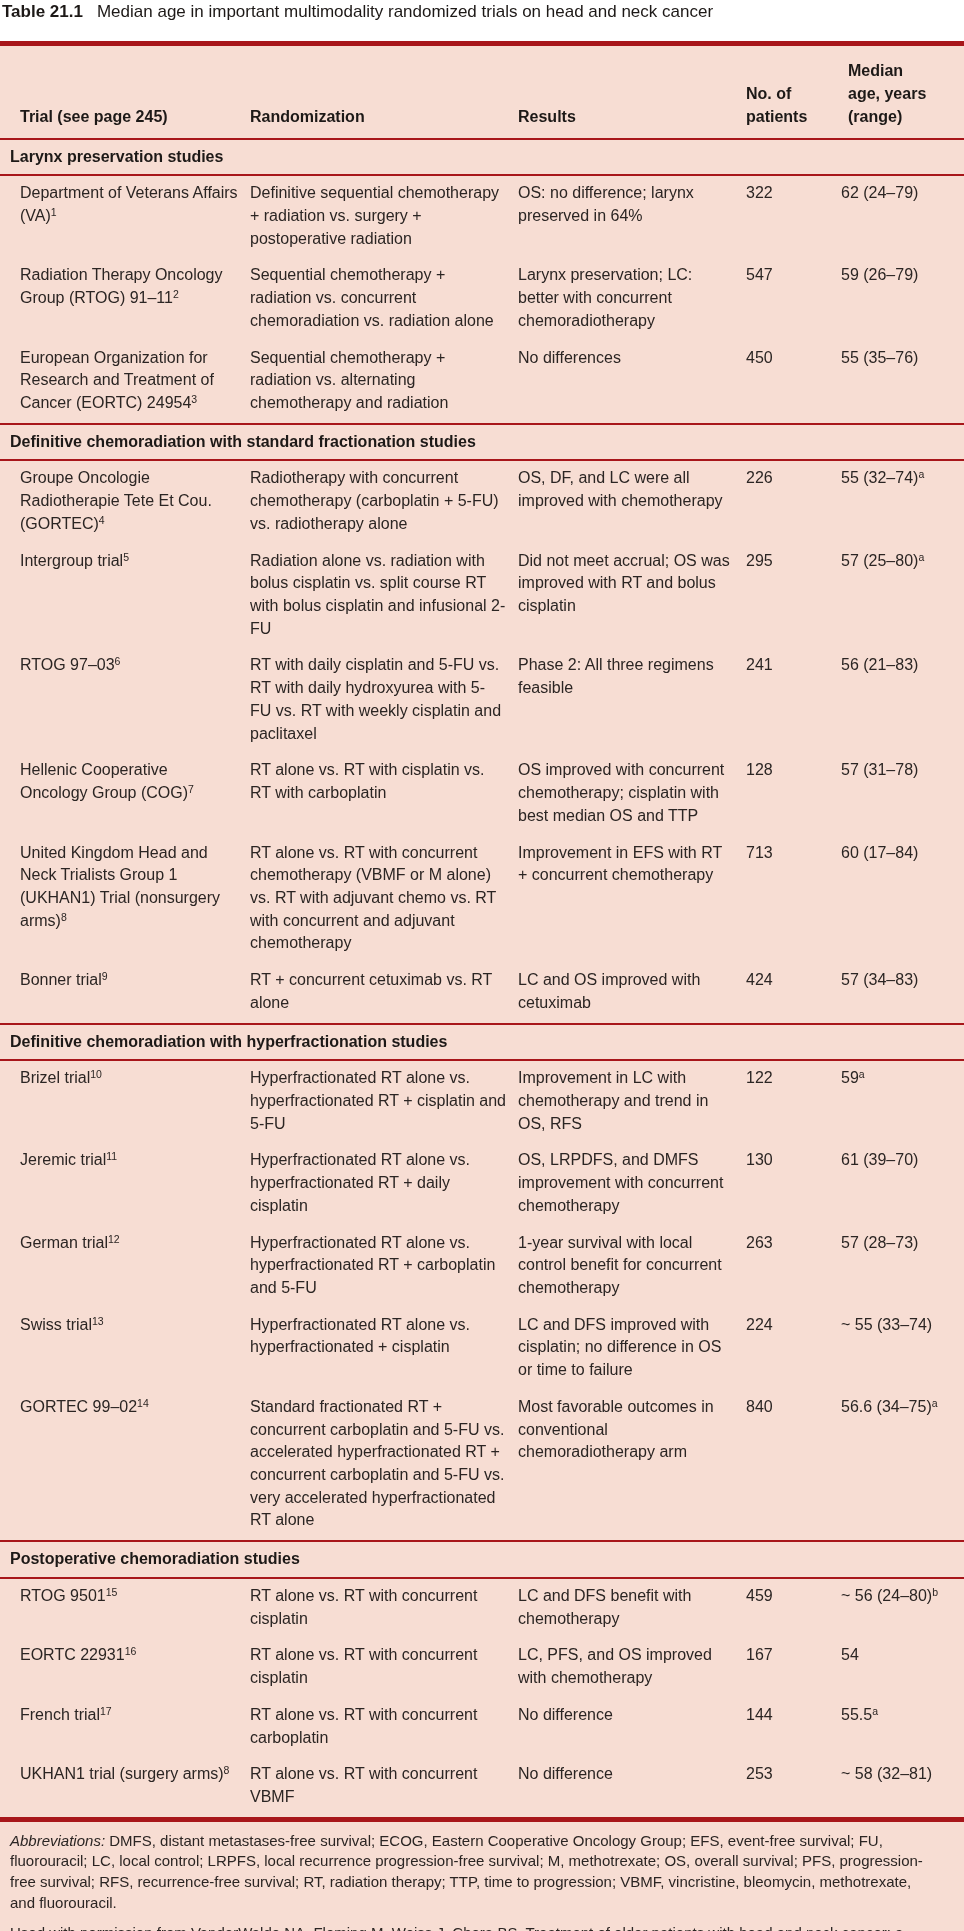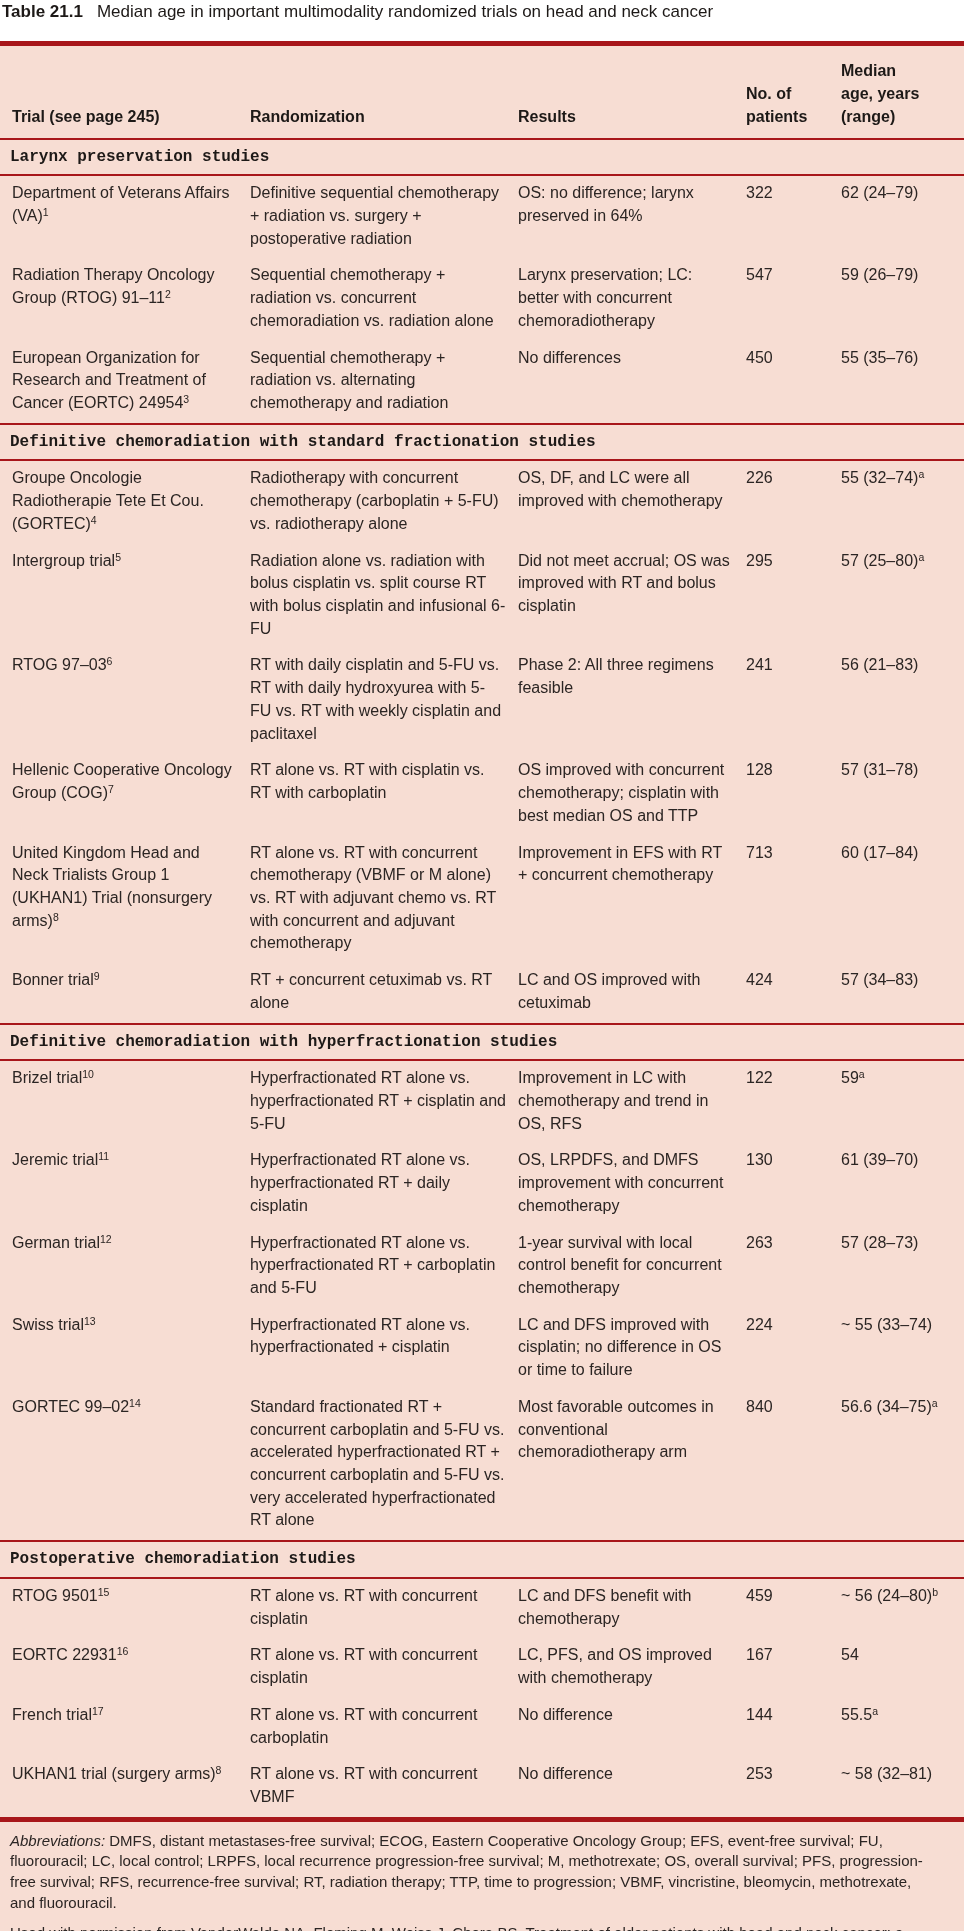--- a/index.html
+++ b/index.html
@@ -40,33 +40,32 @@
   col.c3{width:228px;}
   col.c4{width:95px;}
   col.c5{width:123px;}
   th{
     text-align:left;
     vertical-align:bottom;
     font-weight:bold;
     color:var(--heading);
     padding:14px 12px 9px 0;
   }
-  th:first-child,td:first-child{padding-left:12px;}
-  th.th-narrow .th-inner{display:inline-block;max-width:80px;}
+  th:first-child,td:first-child{padding-left:20px;}
+  th.th-narrow .th-inner{display:inline-block;max-width:80px;margin-left:7px;}
   td{
     vertical-align:top;
     padding:6px 12px 8px 0;
   }
   tr.section td{
     border-top:2px solid var(--rule);
     border-bottom:2px solid var(--rule);
     font-weight:bold;
     color:var(--heading);
     padding:6px 10px 6px 10px;
-    font-family:Liberation Mono, monospace;
   }
   sup{
     font-size:10.5px;
     line-height:0;
     vertical-align:baseline;
     position:relative;
     top:-5px;
   }
   .footer{
     border-top:5px solid var(--rule);
@@ -134,21 +133,21 @@
           </tr>
           <tr>
             <td>Groupe Oncologie Radiotherapie Tete Et Cou. (GORTEC)<sup>4</sup></td>
             <td>Radiotherapy with concurrent chemotherapy (carboplatin + 5-FU) vs. radiotherapy alone</td>
             <td>OS, DF, and LC were all improved with chemotherapy</td>
             <td>226</td>
             <td>55 (32–74)<sup>a</sup></td>
           </tr>
           <tr>
             <td>Intergroup trial<sup>5</sup></td>
-            <td>Radiation alone vs. radiation with bolus cisplatin vs. split course RT with bolus cisplatin and infusional 6-FU</td>
+            <td>Radiation alone vs. radiation with bolus cisplatin vs. split course RT with bolus cisplatin and infusional 2-FU</td>
             <td>Did not meet accrual; OS was improved with RT and bolus cisplatin</td>
             <td>295</td>
             <td>57 (25–80)<sup>a</sup></td>
           </tr>
           <tr>
             <td>RTOG 97–03<sup>6</sup></td>
             <td>RT with daily cisplatin and 5-FU vs. RT with daily hydroxyurea with 5-FU vs. RT with weekly cisplatin and paclitaxel</td>
             <td>Phase 2: All three regimens feasible</td>
             <td>241</td>
             <td>56 (21–83)</td>

